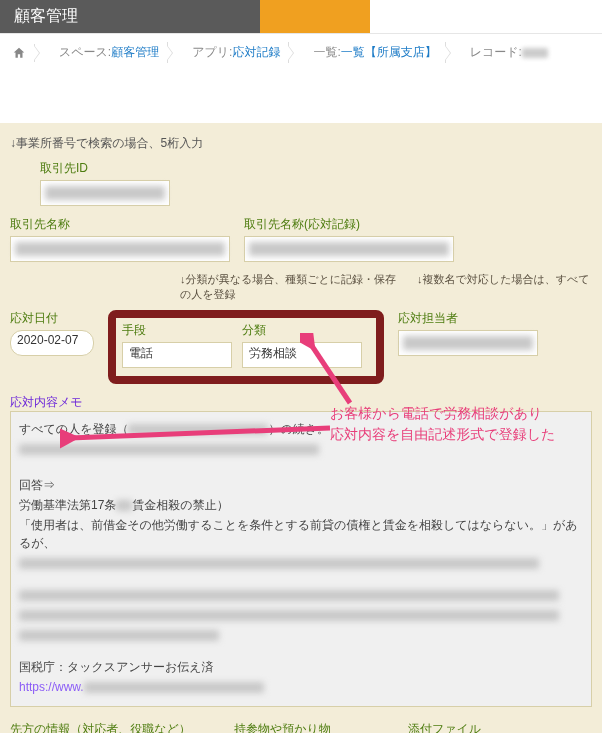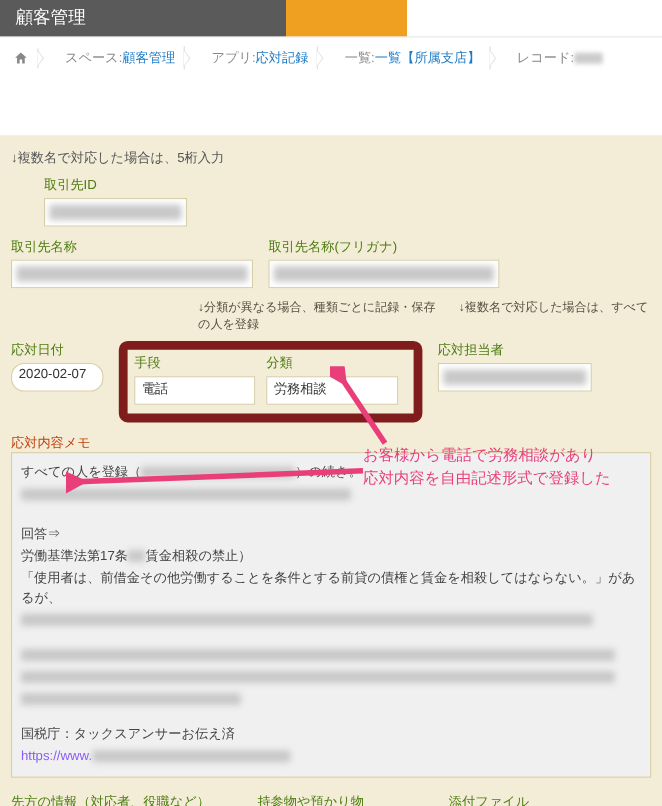--- a/index.html
+++ b/index.html
@@ -114,21 +114,21 @@
   }
   .helper span { margin-right: 18px; }
 
   .highlight-box {
     border: 8px solid #7f1d1d;
     border-radius: 8px;
     padding: 4px 14px 8px 6px;
     display: flex;
     gap: 10px;
   }
-  .memo-label { color: #c2410c; margin-top: 6px; }
+  .memo-label { color: #6d28d9; margin-top: 6px; }
   .memo-box {
     background: #f0f0f0;
     border: 1px solid #d7cfa8;
     padding: 8px 8px;
     color: #444;
     line-height: 1.5;
     font-size: 12px;
     min-height: 210px;
     position: relative;
   }
@@ -188,36 +188,36 @@
     <span class="chev"></span>
   </div>
   <div class="bc-item">
     <span class="bc-label">レコード:</span>
     <span class="bc-blur"></span>
   </div>
 </div>
 
 <div class="canvas">
 
-  <div class="section-note">↓複数名で対応した場合は、5桁入力</div>
+  <div class="section-note">↓事業所番号で検索の場合、5桁入力</div>
 
   <div class="row">
     <div class="col" style="margin-left:30px;">
       <div class="field-label">取引先ID</div>
       <div class="input blur" style="width:130px;"></div>
     </div>
   </div>
 
   <div class="row">
     <div class="col">
       <div class="field-label">取引先名称</div>
       <div class="input blur" style="width:220px;"></div>
     </div>
     <div class="col">
-      <div class="field-label">取引先名称(フリガナ)</div>
+      <div class="field-label">取引先名称(応対記録)</div>
       <div class="input blur" style="width:210px;"></div>
     </div>
   </div>
 
   <div class="helper">
     <span>↓分類が異なる場合、種類ごとに記録・保存</span>
     <span>↓複数名で対応した場合は、すべての人を登録</span>
   </div>
 
   <div class="row" style="align-items:flex-start;">

